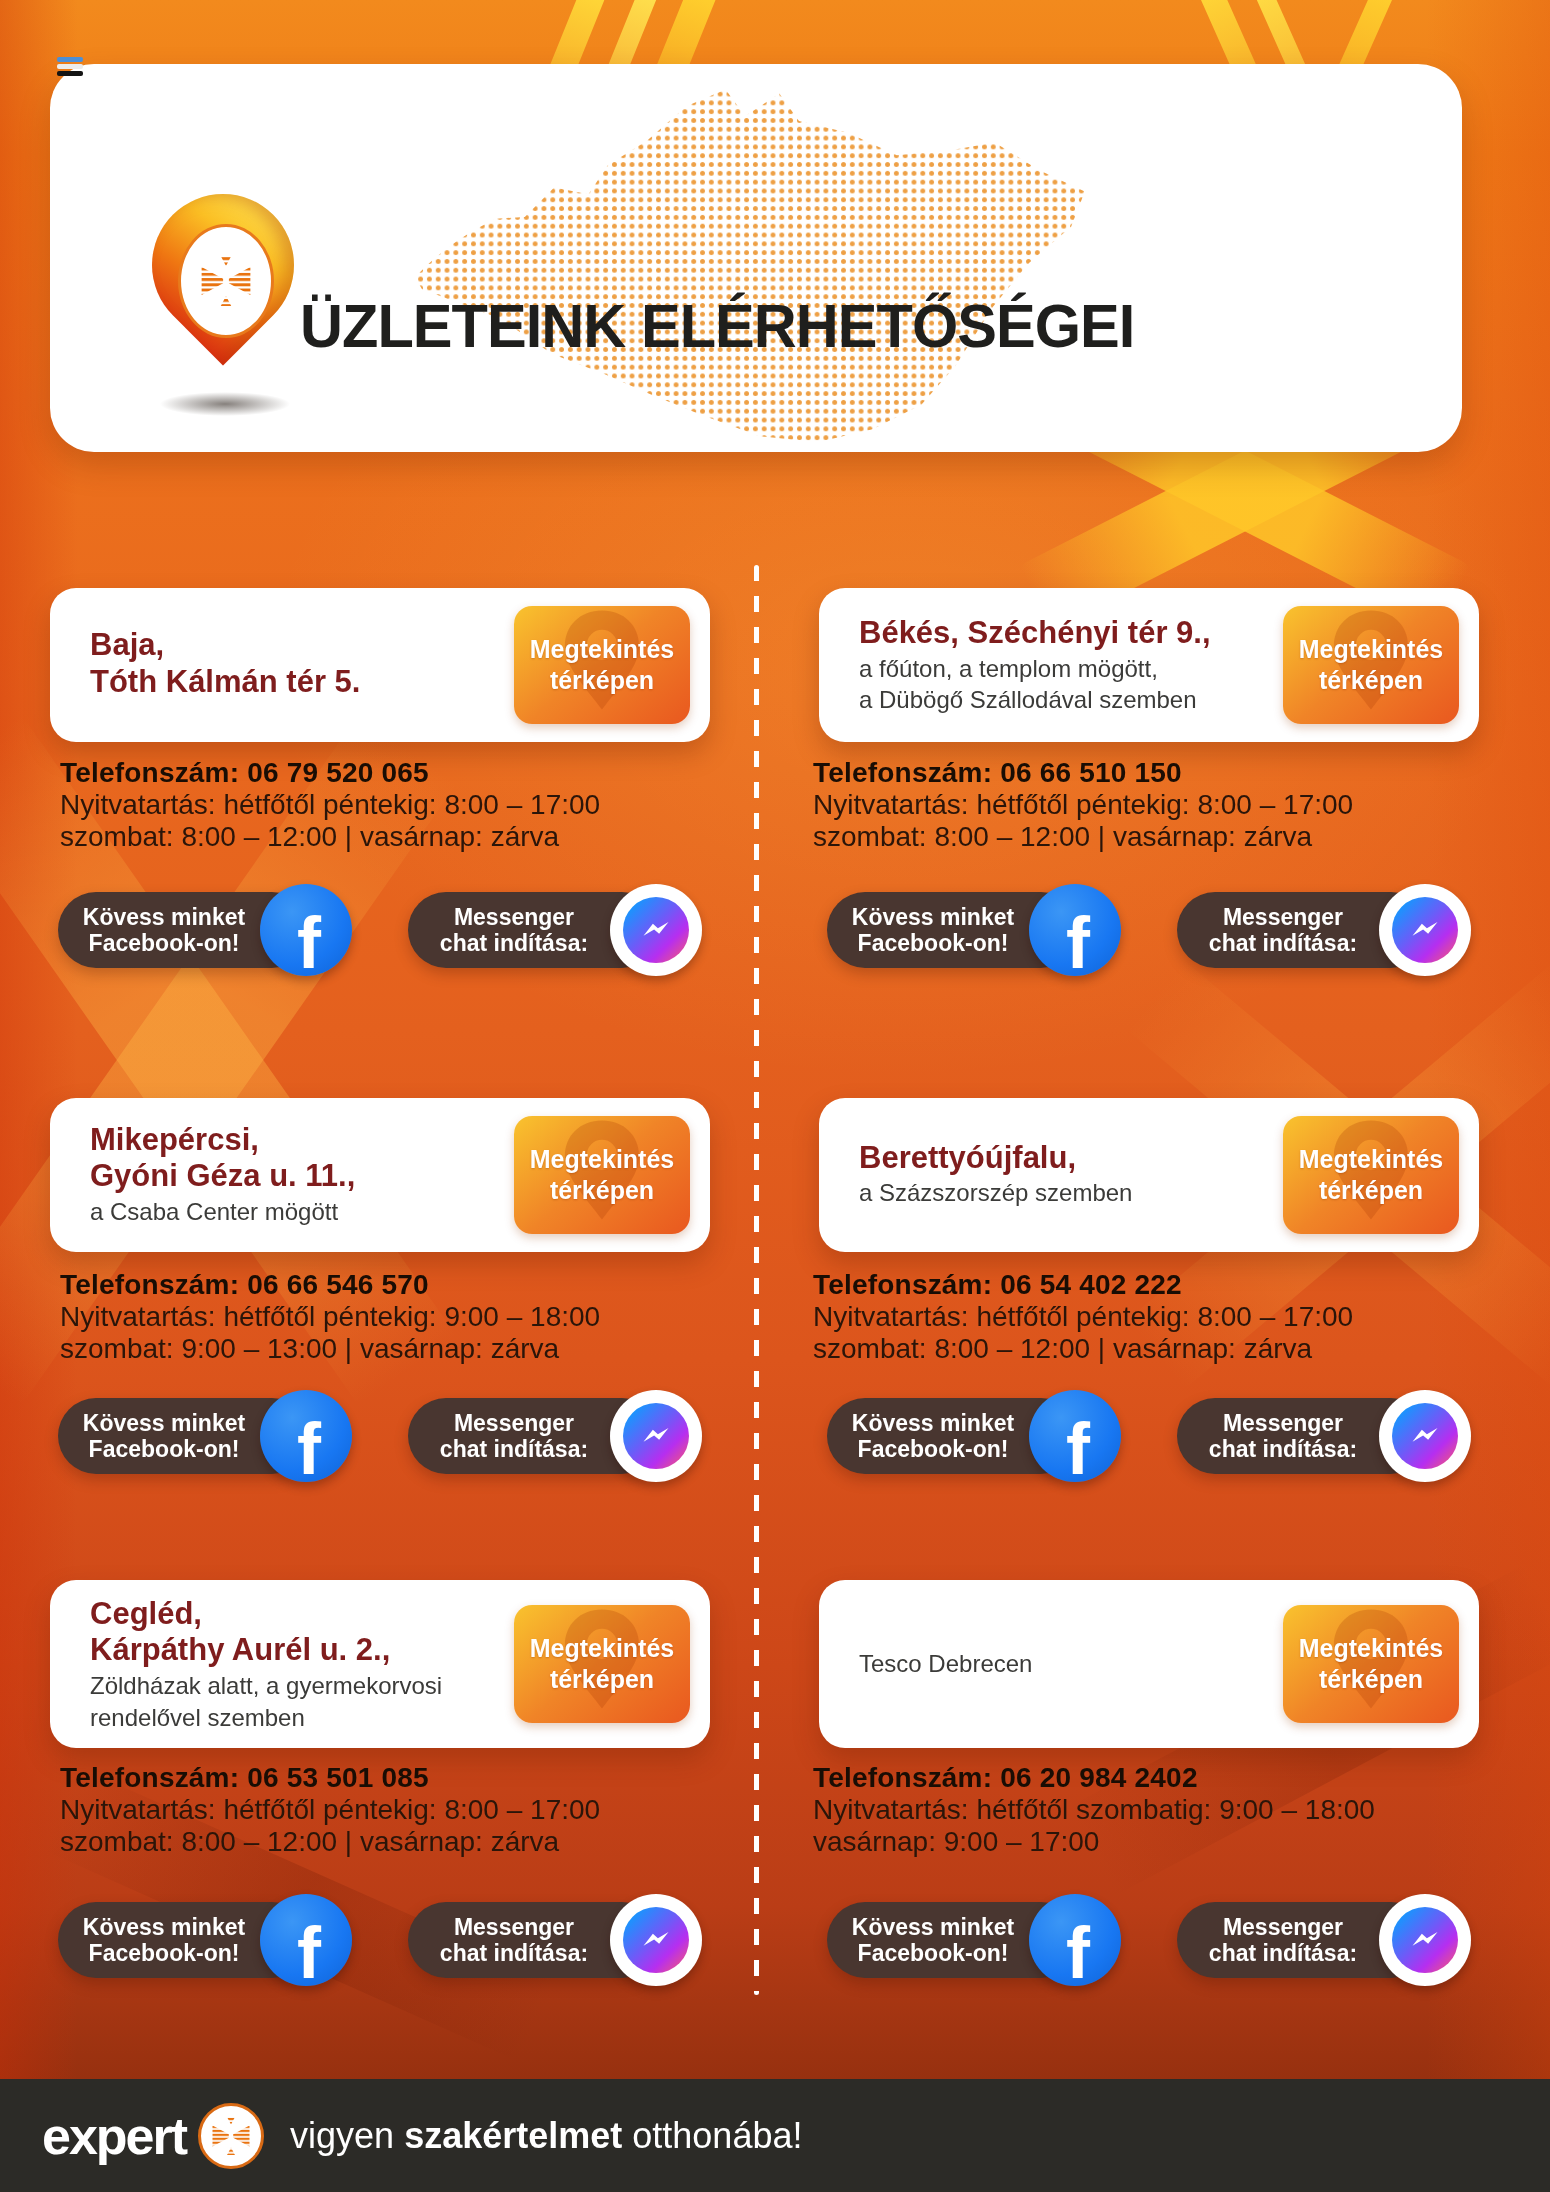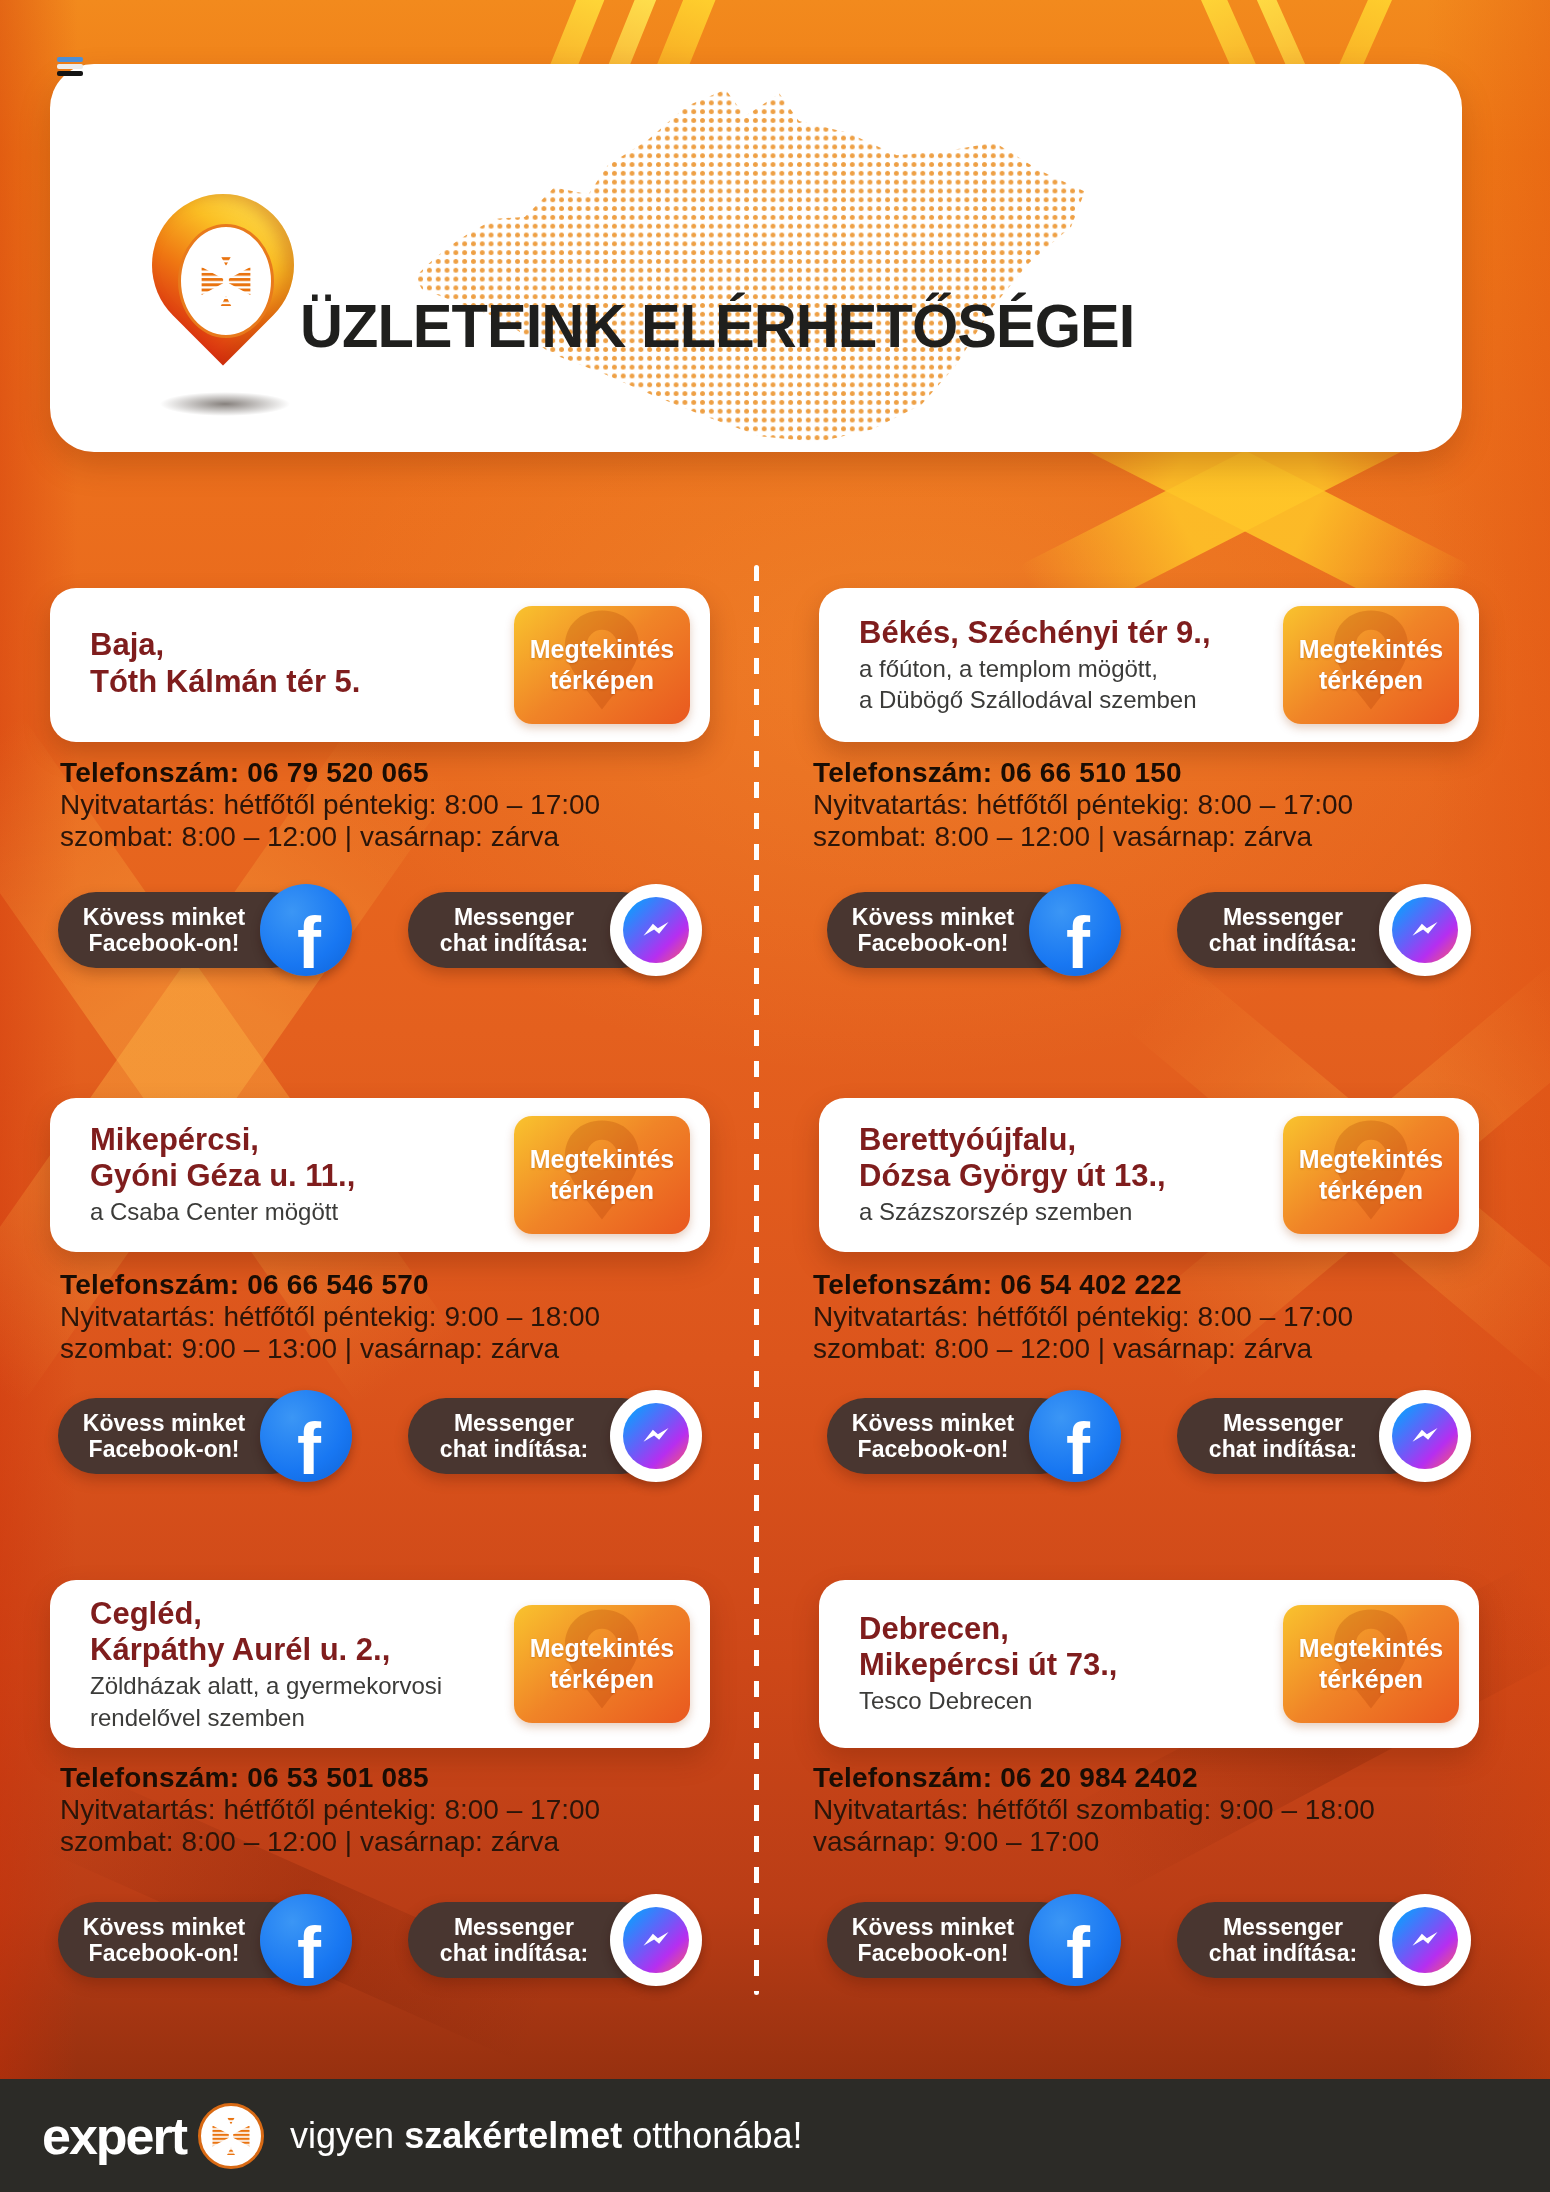--- a/index.html
+++ b/index.html
@@ -303,21 +303,20 @@
               <polygon points="6,20.5 13.5,11 17.5,14.5 26,9.5 18.5,19 14.5,15.5" fill="#fff"></polygon>
             </svg>
           </span>
       </span>
     </button>
   </div>
 
   <section class="addr-card col-right r2">
     <div class="addr-title">
       <span>Berettyóújfalu,</span>
-      <span>Dózsa György út 13.,</span>
     </div>
     <div class="addr-sub">
       <span>a Százszorszép szemben</span>
       <span></span>
     </div>
     <button class="map-btn">
       <svg class="wm" viewBox="0 0 60 80">
           <use href="#pinGlyph"></use>
         </svg>
       <span>Megtekintés</span>
@@ -395,24 +394,20 @@
         <span class="ms-grad">
             <svg viewBox="0 0 32 32">
               <polygon points="6,20.5 13.5,11 17.5,14.5 26,9.5 18.5,19 14.5,15.5" fill="#fff"></polygon>
             </svg>
           </span>
       </span>
     </button>
   </div>
 
   <section class="addr-card col-right r3">
-    <div class="addr-title">
-      <span>Debrecen,</span>
-      <span>Mikepércsi út 73.,</span>
-    </div>
     <div class="addr-sub">
       <span>Tesco Debrecen</span>
       <span></span>
     </div>
     <button class="map-btn">
       <svg class="wm" viewBox="0 0 60 80">
           <use href="#pinGlyph"></use>
         </svg>
       <span>Megtekintés</span>
       <span>térképen</span>

